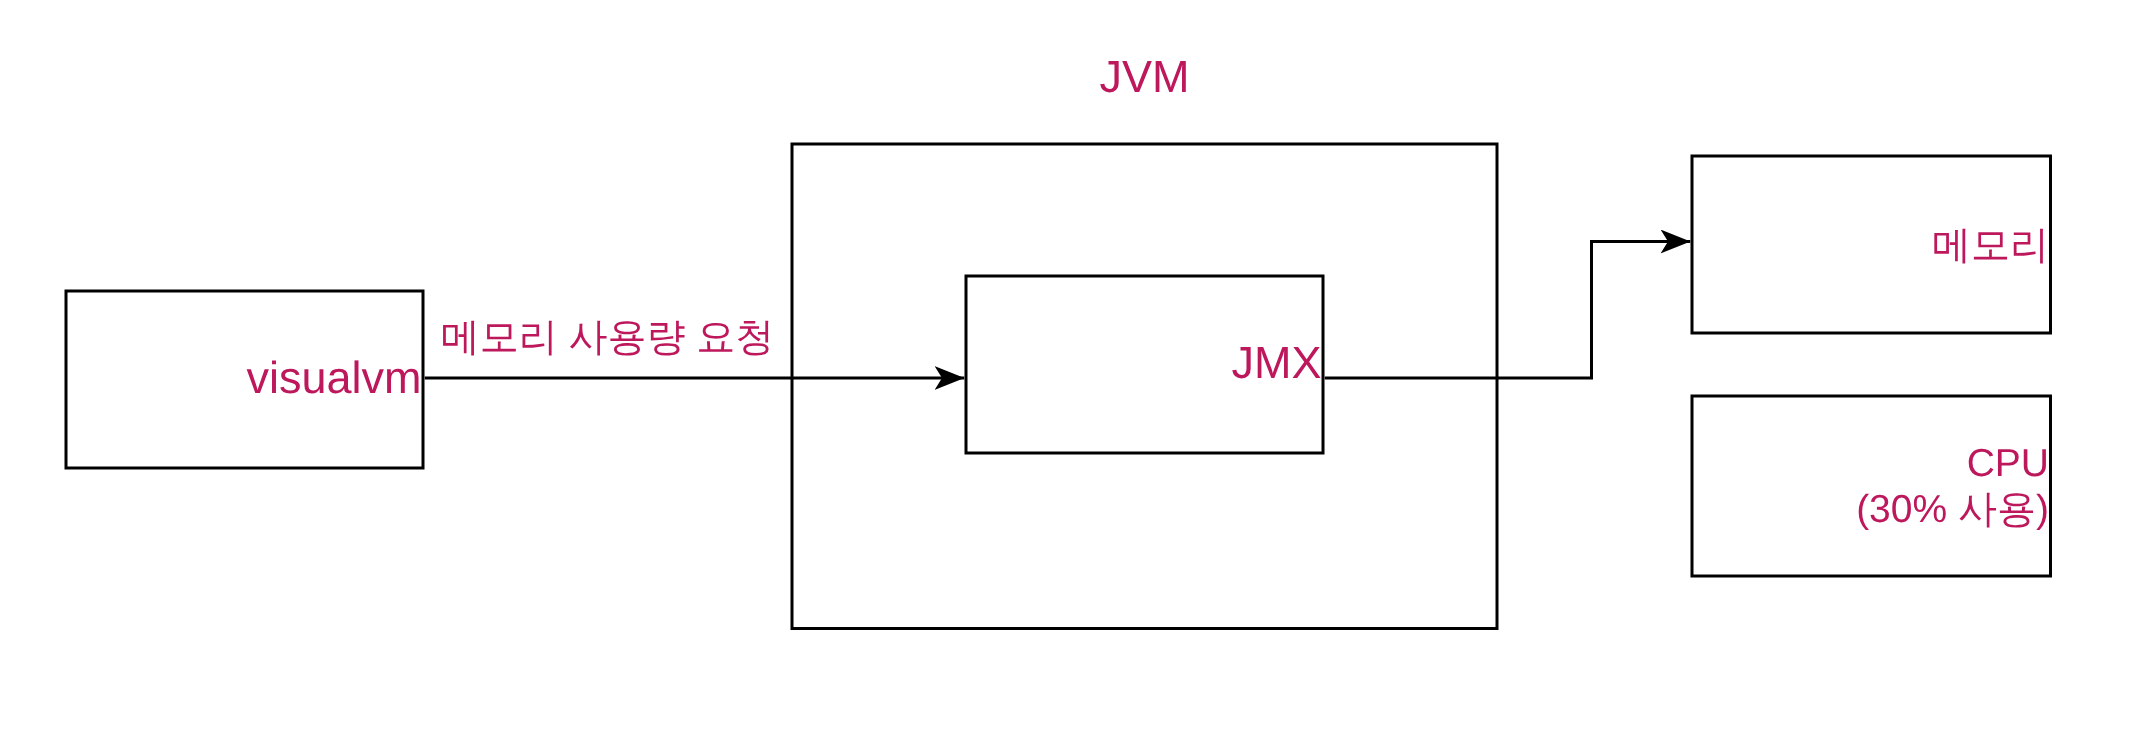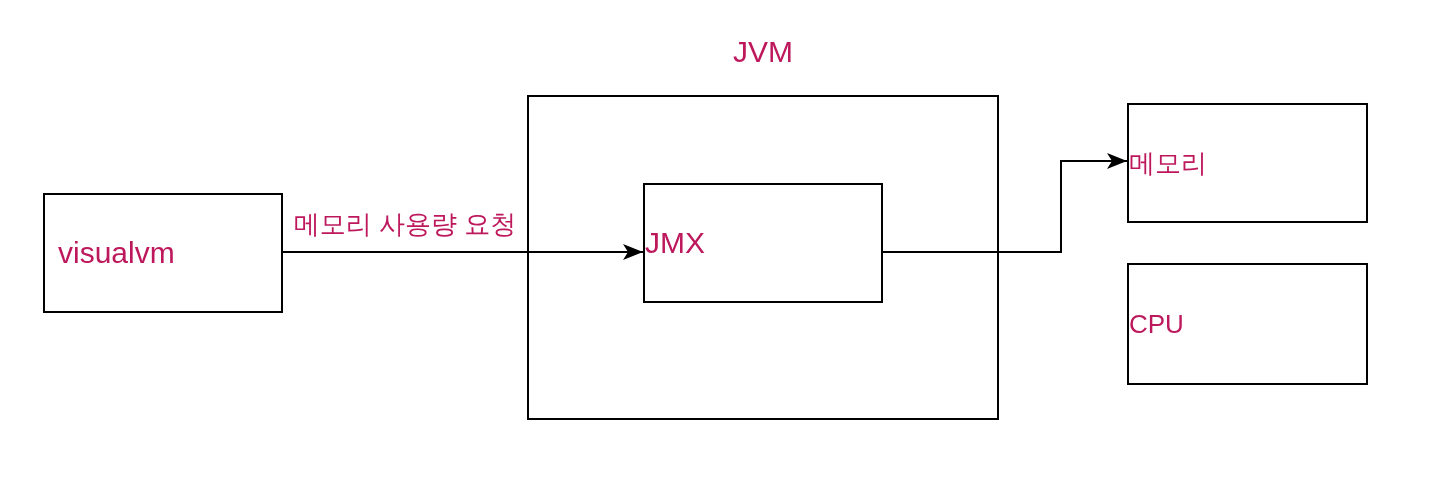--- a/index.html
+++ b/index.html
@@ -29,21 +29,21 @@
     stroke: #000000;
     stroke-width: 2;
   }
   .box {
     position: absolute;
     box-sizing: border-box;
     border: 2px solid #000000;
     background: #ffffff;
     display: flex;
     flex-direction: column;
-    align-items: flex-start;
+    align-items: flex-end;
     justify-content: center;
     text-align: center;
   }
   .box--group {
     background: transparent;
   }
   .node-label {
     font-size: 30px;
     line-height: 34px;
     white-space: nowrap;
@@ -108,15 +108,16 @@
   <div class="box box--jmx">
     <span class="node-label">JMX</span>
   </div>
 
   <div class="box box--memory">
     <span class="node-line">메모리</span>
   </div>
 
   <div class="box box--cpu">
     <span class="node-line">CPU</span>
+    <span class="node-line">(30% 사용)</span>
   </div>
 
 </div>
 
 </body></html>

